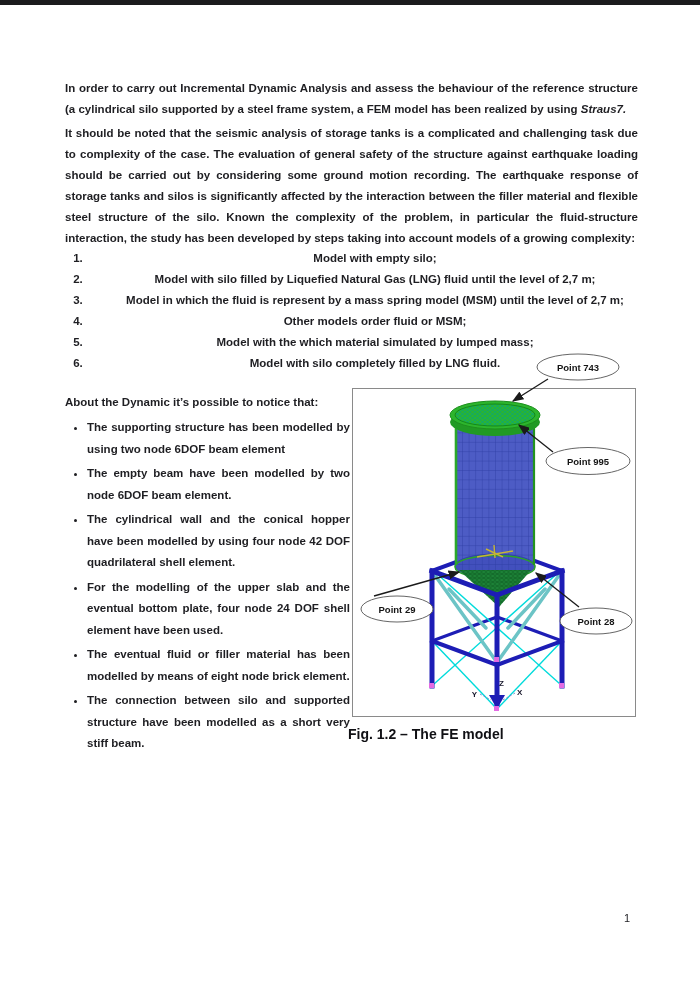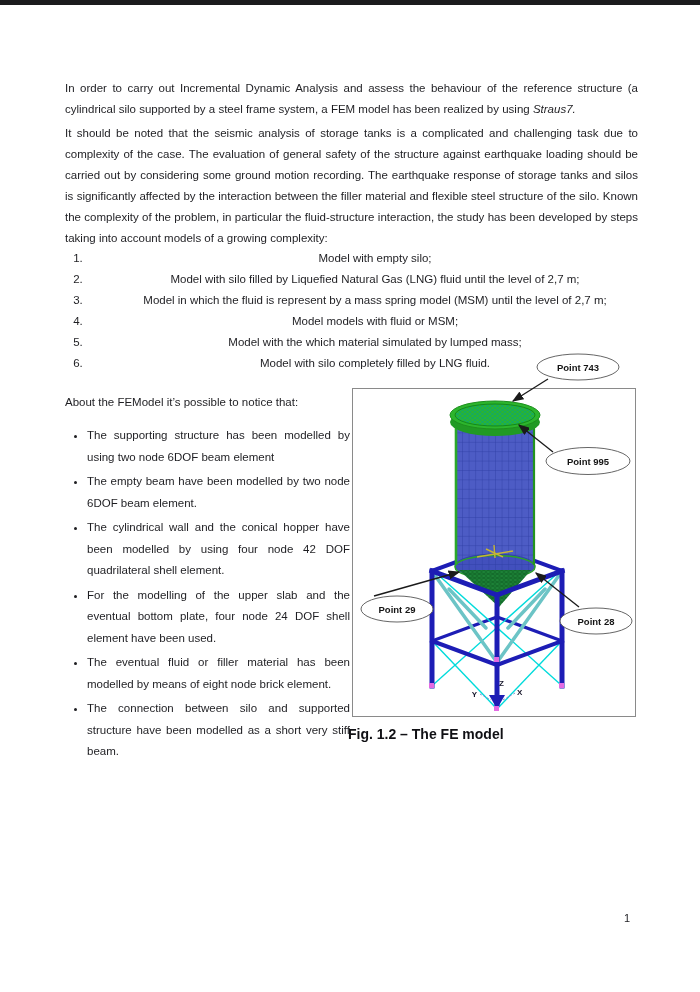--- a/index.html
+++ b/index.html
@@ -1,26 +1,26 @@
 <!DOCTYPE html>
 <html><head>
 <meta charset="utf-8">
 <style>
   html,body{margin:0;padding:0;background:#fff;}
   .page{position:relative;width:700px;height:992px;background:#ffffff;overflow:hidden;
         font-family:"Liberation Sans",sans-serif;color:#1e1e22;}
   .topbar{position:absolute;top:0;left:0;width:700px;height:5px;background:#1b1b1d;}
-  .block{position:absolute;font-size:11.5px;line-height:21px;text-align:justify;margin:0;}
+  .block{position:absolute;font-size:11.5px;line-height:21px;text-align:justify;margin:0;font-weight:bold;}
   #para1{left:65px;top:78px;width:573px;}
   #para2{left:65px;top:123px;width:573px;}
   ol.steps{left:65px;top:248px;width:573px;padding:0 0 0 21px;list-style:decimal outside;}
   ol.steps li{line-height:21px;padding-left:5px;text-align:center;}
   #fem{left:65px;top:392px;width:285px;}
   #fem .heading{font-size:11.5px;line-height:21px;text-align:left;}
-  #fem ul{margin:12px 0 0 0;padding:0 0 0 22px;list-style:disc outside;}
+  #fem ul{margin:4px 0 0 0;padding:0 0 0 22px;list-style:disc outside;}
   #fem li{line-height:21.5px;margin-bottom:3px;text-align:justify;}
   #figwrap{position:absolute;left:348px;top:350px;width:292px;height:395px;}
   #caption{position:absolute;left:348px;top:726px;font-size:14px;font-weight:bold;color:#101014;}
   #pagenum{position:absolute;left:624px;top:912px;font-size:11px;color:#1e1e22;}
   svg text{font-family:"Liberation Sans",sans-serif;}
   .callout-label{font-size:9.5px;font-weight:bold;fill:#151515;text-anchor:middle;}
   .axis-label{font-size:8px;font-weight:bold;fill:#18182c;}
   i{font-style:italic;}
 </style>
 </head>
@@ -31,27 +31,27 @@
   <div class="topbar"></div>
 
   <p id="para1" class="block"><span>In order to carry out Incremental Dynamic Analysis and assess the behaviour of the reference structure (a cylindrical silo supported by a steel frame system, a FEM model has been realized by using </span><i>Straus7.</i></p>
 
   <p id="para2" class="block">It should be noted that the seismic analysis of storage tanks is a complicated and challenging task due to complexity of the case. The evaluation of general safety of the structure against earthquake loading should be carried out by considering some ground motion recording. The earthquake response of storage tanks and silos is significantly affected by the interaction between the filler material and flexible steel structure of the silo. Known the complexity of the problem, in particular the fluid-structure interaction, the study has been developed by steps taking into account models of a growing complexity:</p>
 
   <ol class="steps block">
     <li>Model with empty silo;</li>
     <li>Model with silo filled by Liquefied Natural Gas (LNG) fluid until the level of 2,7 m;</li>
     <li>Model in which the fluid is represent by a mass spring model (MSM) until the level of 2,7 m;</li>
-    <li>Model models with fluid or MSM;</li>
+    <li>Other models order fluid or MSM;</li>
     <li>Model with the which material simulated by lumped mass;</li>
     <li>Model with silo completely filled by LNG fluid.</li>
   </ol>
 
   <div id="fem" class="block">
-    <div class="heading">About the FEModel it’s possible to notice that:</div>
+    <div class="heading">About the Dynamic it’s possible to notice that:</div>
     <ul>
       <li>The supporting structure has been modelled by using two node 6DOF beam element</li>
       <li>The empty beam have been modelled by two node 6DOF beam element.</li>
       <li>The cylindrical wall and the conical hopper have been modelled by using four node 42 DOF quadrilateral shell element.</li>
       <li>For the modelling of the upper slab and the eventual bottom plate, four node 24 DOF shell element have been used.</li>
       <li>The eventual fluid or filler material has been modelled by means of eight node brick element.</li>
       <li>The connection between silo and supported structure have been modelled as a short very stiff beam.</li>
     </ul>
   </div>
 

